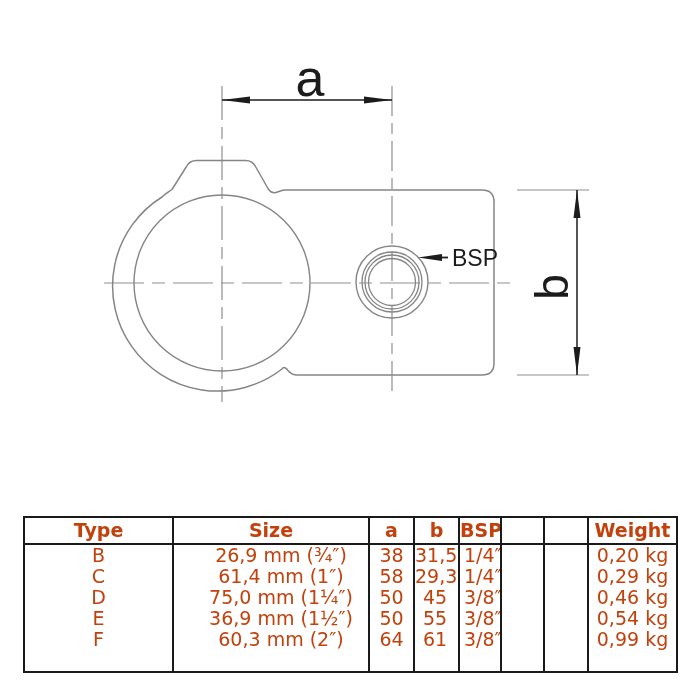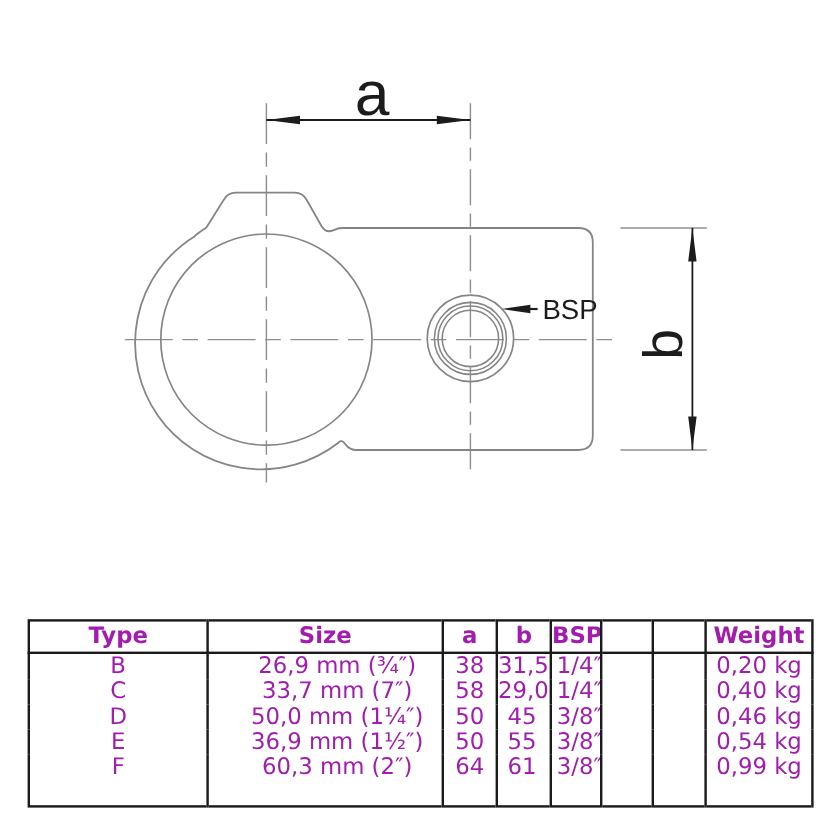--- a/index.html
+++ b/index.html
@@ -6,21 +6,21 @@
   .stage{
     position:relative;width:700px;height:700px;background:#ffffff;
     font-family:"DejaVu Sans",sans-serif;overflow:hidden;
   }
   .drawing-svg{position:absolute;left:0;top:0;}
   .dim-label{font-family:"Liberation Sans","DejaVu Sans",sans-serif;fill:#1c1c1c;}
   .spec-table{
     position:absolute;left:23px;top:516px;width:653px;
     border-collapse:collapse;table-layout:fixed;
     border:2px solid #1a1a1a;
-    font-size:19px;color:#a21caf;
+    font-size:19px;color:#c2410c;
   }
   .spec-table th,.spec-table td{
     border-left:2px solid #1a1a1a;border-right:2px solid #1a1a1a;
     padding:0;line-height:21px;white-space:nowrap;overflow:hidden;
     font-weight:normal;vertical-align:top;
   }
   .spec-table thead th{
     border-bottom:2px solid #1a1a1a;
     height:25px;line-height:25px;font-weight:bold;text-align:center;
   }
@@ -105,31 +105,31 @@
         <td class="al-size">26,9 mm (¾″)</td>
         <td class="al-c">38</td>
         <td class="al-r">31,5</td>
         <td class="al-bsp">1/4″</td>
         <td></td>
         <td></td>
         <td class="al-c">0,20 kg</td>
       </tr>
       <tr>
         <td class="al-c">C</td>
-        <td class="al-size">33,7 mm (7″)</td>
+        <td class="al-size">61,4 mm (1″)</td>
         <td class="al-c">58</td>
-        <td class="al-r">29,0</td>
+        <td class="al-r">29,3</td>
         <td class="al-bsp">1/4″</td>
         <td></td>
         <td></td>
-        <td class="al-c">0,40 kg</td>
+        <td class="al-c">0,29 kg</td>
       </tr>
       <tr>
         <td class="al-c">D</td>
-        <td class="al-size">50,0 mm (1¼″)</td>
+        <td class="al-size">75,0 mm (1¼″)</td>
         <td class="al-c">50</td>
         <td class="al-r">45</td>
         <td class="al-bsp">3/8″</td>
         <td></td>
         <td></td>
         <td class="al-c">0,46 kg</td>
       </tr>
       <tr>
         <td class="al-c">E</td>
         <td class="al-size">36,9 mm (1½″)</td>

